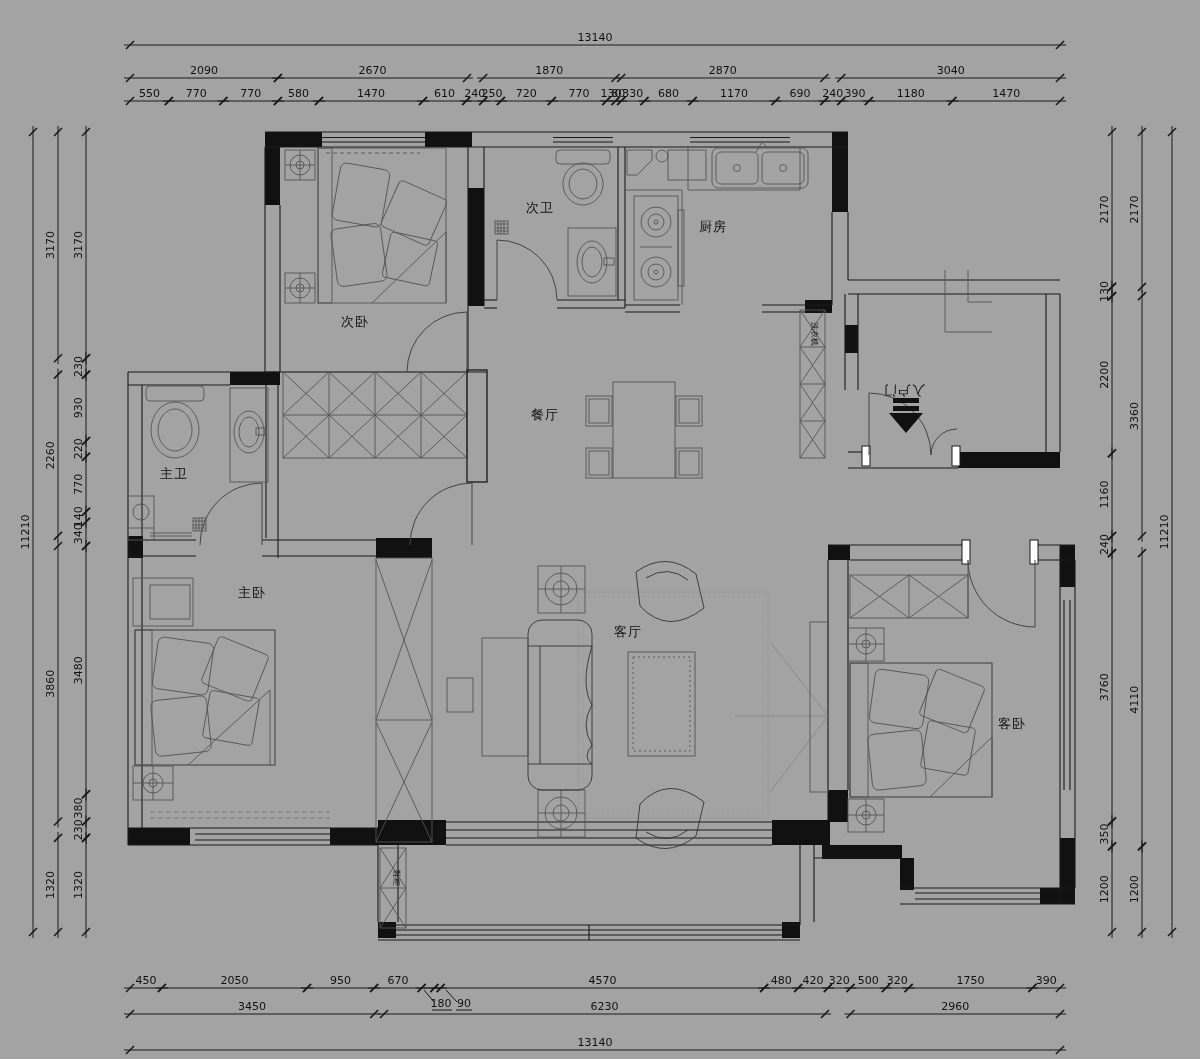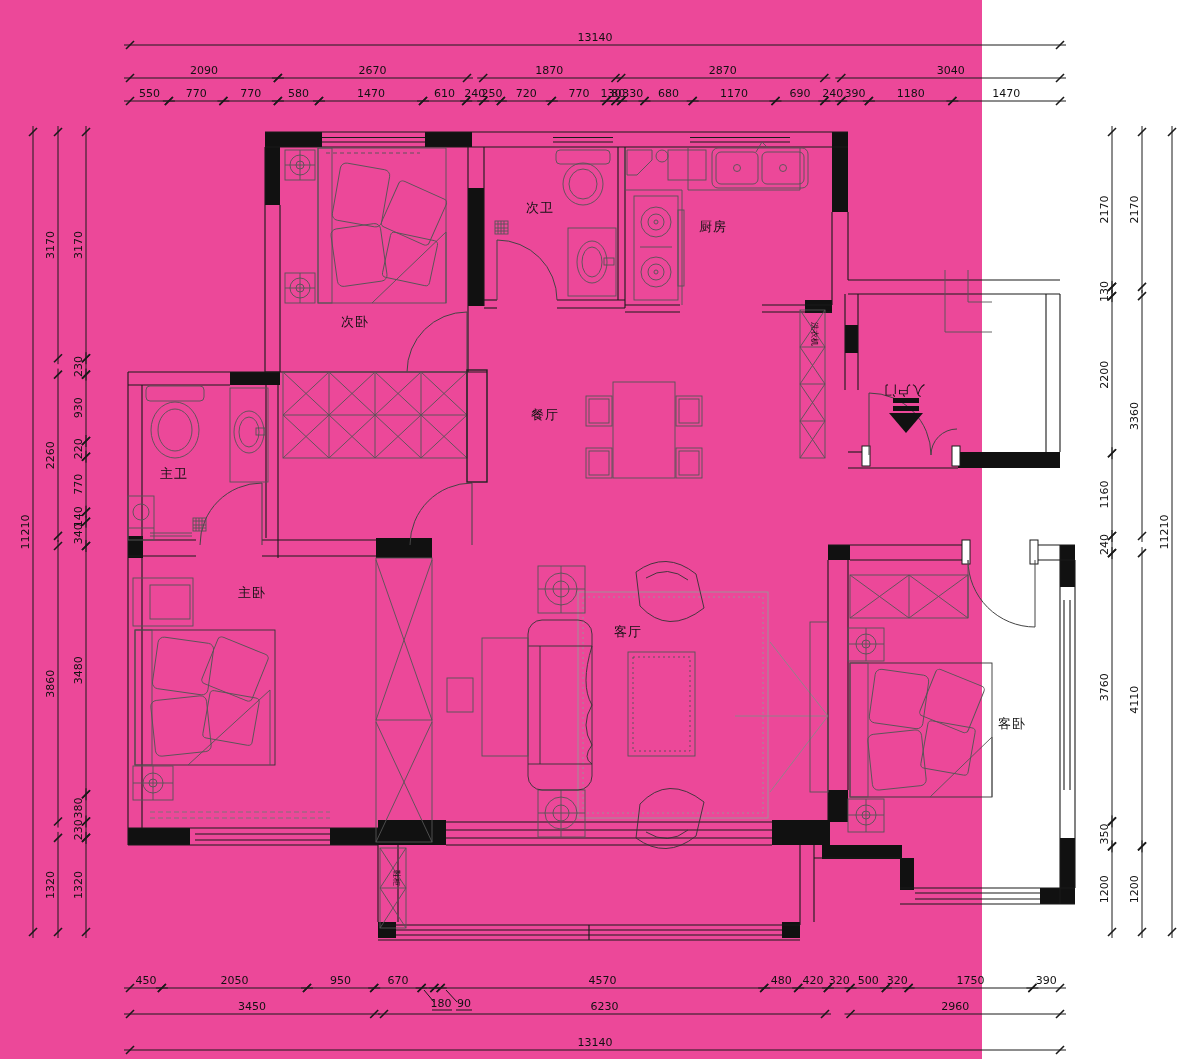--- a/index.html
+++ b/index.html
@@ -1,17 +1,17 @@
 <!DOCTYPE html>
 <html><head>
 <meta charset="utf-8">
 <style>
   html,body{margin:0;padding:0;background:#ffffff;}
   body{font-family:"DejaVu Sans","Liberation Sans",sans-serif;}
-  #stage{width:982px;height:1059px;position:relative;background:#ec4899;}
+  #stage{width:1200px;height:1059px;position:relative;background:#a3a3a3;}
   svg{display:block;}
   text{fill:#111;}
   .dim{font-size:11px;}
   .room{font-size:13px;letter-spacing:1px;}
   .tiny{font-size:8px;}
 </style>
 </head>
 <body>
 
 <div id="stage">

